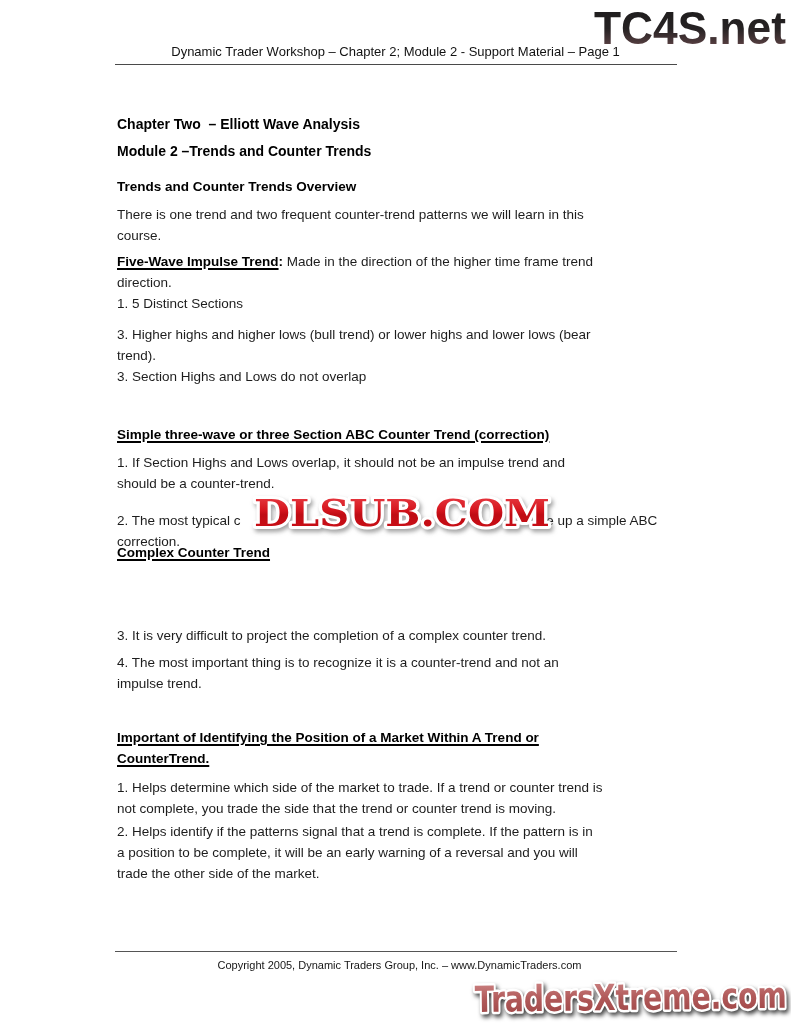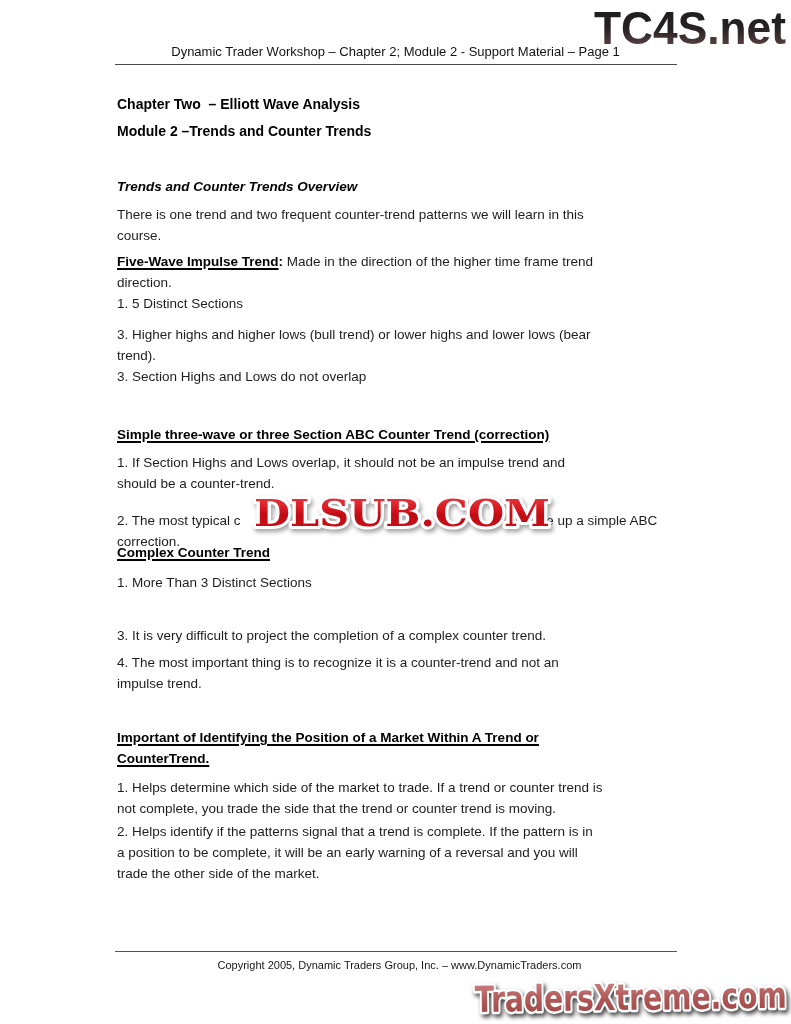--- a/index.html
+++ b/index.html
@@ -17,22 +17,22 @@
   .ftr-copy{
     position:absolute; top:959px; left:4px; width:100%; text-align:center;
     font-size:11px; color:#161616;
   }
   
   .blk{
     position:absolute; left:117px; width:566px;
     font-size:13.5px; line-height:21px; color:#1d1d1d;
     white-space:pre-line;
   }
-  .hd{font-weight:bold; color:#000;font-style:italic;}
-  .hd14{font-weight:bold; color:#000; font-size:14px;}
+  .hd{font-weight:bold; color:#000;}
+  .hd14{font-weight:bold; color:#000; font-size:14px;margin-top:20px;}
   .hu{
     font-weight:bold; color:#000;
     text-decoration:underline; text-decoration-thickness:1.5px; text-underline-offset:2px;
   }
   .b{font-weight:bold; color:#000;}
   .wide{width:648px;}
   .gap{display:inline-block; width:299px; height:1px;}
   .b-chapter{top:94px}
   .b-module{top:121px}
   .b-overview-h{top:176px}
@@ -98,21 +98,20 @@
 trend).</div>
   <div class="blk b-imp3">3. Section Highs and Lows do not overlap</div>
 
   <div class="blk b-simple-h hu">Simple three-wave or three Section ABC Counter Trend (correction)</div>
   <div class="blk b-simp1">1. If Section Highs and Lows overlap, it should not be an impulse trend and
 should be a counter-trend.</div>
   <div class="blk b-simp2 wide"><span>2. The most typical c</span><span class="gap"></span><span>ke up a simple ABC
 correction.</span></div>
 
   <div class="blk b-complex-h hu">Complex Counter Trend</div>
-  <div class="blk b-cx1">1. More Than 3 Distinct Sections</div>
   <div class="blk b-cx3">3. It is very difficult to project the completion of a complex counter trend.</div>
   <div class="blk b-cx4">4. The most important thing is to recognize it is a counter-trend and not an
 impulse trend.</div>
 
   <div class="blk b-important-h hu">Important of Identifying the Position of a Market Within A Trend or
 CounterTrend.</div>
   <div class="blk b-impt1">1. Helps determine which side of the market to trade. If a trend or counter trend is
 not complete, you trade the side that the trend or counter trend is moving.</div>
   <div class="blk b-impt2">2. Helps identify if the patterns signal that a trend is complete. If the pattern is in
 a position to be complete, it will be an early warning of a reversal and you will

